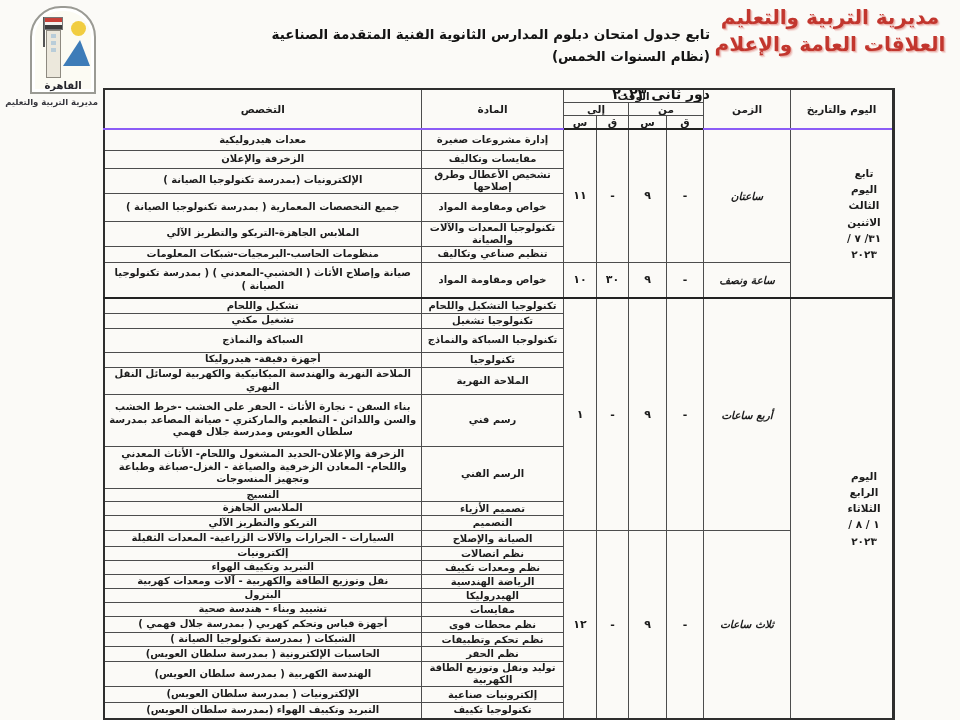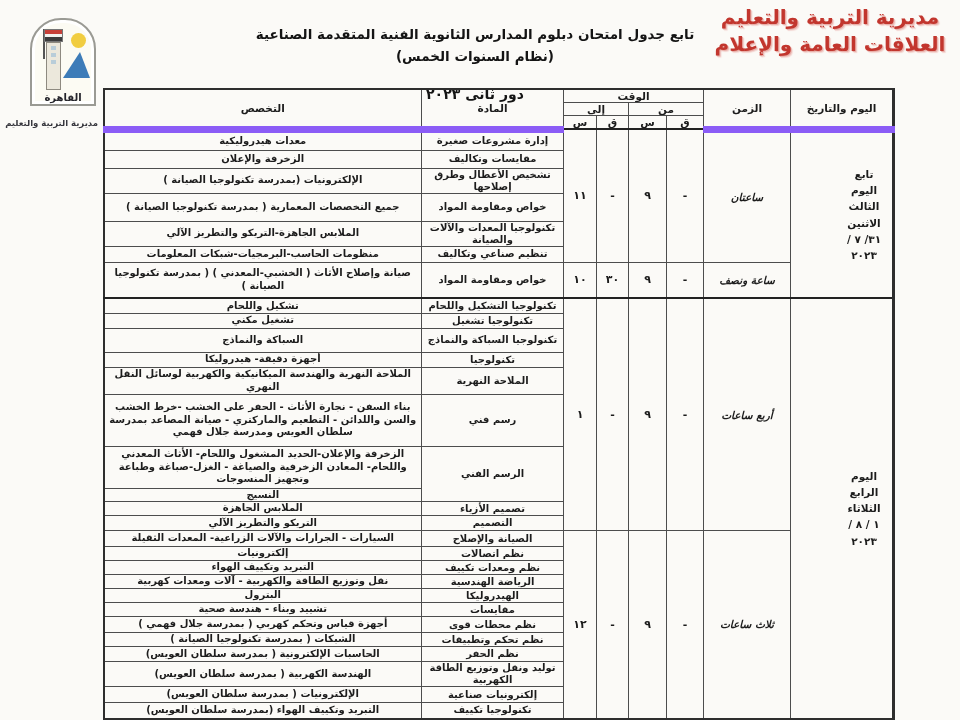--- a/index.html
+++ b/index.html
@@ -13,28 +13,28 @@
   .org-block{
     position:absolute;top:4px;left:705px;width:250px;
     text-align:center;direction:rtl;
     font-weight:700;font-size:20px;line-height:27px;
     color:#c2362e;
     text-shadow:1px 1px 0 #e9b0aa, 2px 2px 1px #f3d4d0;
     letter-spacing:0px;
   }
   .doc-title{
     position:absolute;top:24px;right:250px;left:240px;
-    text-align:center;direction:rtl;font-weight:700;color:#141414;
+    direction:rtl;font-weight:700;color:#141414;
   }
   .doc-title .t1{font-size:13.5px;line-height:1.6;}
   .doc-title .t2{font-size:14px;margin-top:19px;letter-spacing:1px;}
   
   .logo{position:absolute;top:6px;right:862px;left:28px;width:70px;}
   .arch{
-    width:62px;height:84px;margin:12px auto;position:relative;
+    width:62px;height:84px;margin:0 auto;position:relative;
     border:2px solid #9a9a94;border-radius:31px 31px 0 0;
     background:#fcfbf3;box-shadow:inset 0 0 0 3px #ffffff;
     overflow:hidden;
   }
   .sun{position:absolute;right:8px;top:13px;width:15px;height:15px;border-radius:50%;background:#f1cd40;}
   .flag{position:absolute;left:12px;top:9px;width:17px;height:11px;
     background:linear-gradient(180deg,#c74038 0 34%,#f2f2ee 34% 67%,#3c3c3c 67% 100%);
     border:0.5px solid #777;}
   .mast{position:absolute;left:11px;top:9px;width:1.5px;height:30px;background:#555;}
   .pyr{position:absolute;right:4px;top:32px;width:0;height:0;
@@ -52,21 +52,21 @@
     background:transparent;
   }
   th,td{
     border:1px solid #4d4d4d;
     padding:0 3px;text-align:center;vertical-align:middle;
     font-weight:700;color:#1c1c1c;overflow:hidden;
   }
   table{border:2px solid #2e2e2e;border-right-width:3px;}
   th{font-size:10.5px;background:transparent;}
   tr.hdr-bottom th{border-bottom:2px solid #222;}
-  th.big-head{border-bottom:7px solid #8b5cf6;}
+  th.big-head{border-bottom:2px solid #8b5cf6;}
   td.day-cell{font-size:10.5px;line-height:1.55;padding-left:48px;}
   td.dur-cell{font-size:10.5px;font-style:italic;}
   td.time-cell{font-size:11px;}
   td.subj-cell{font-size:10px;line-height:1.2;}
   td.spec-cell{font-size:10px;line-height:1.25;}
   tr.section-start td{border-top:2.5px solid #222;}
 </style>
 </head>
 <body>
 

